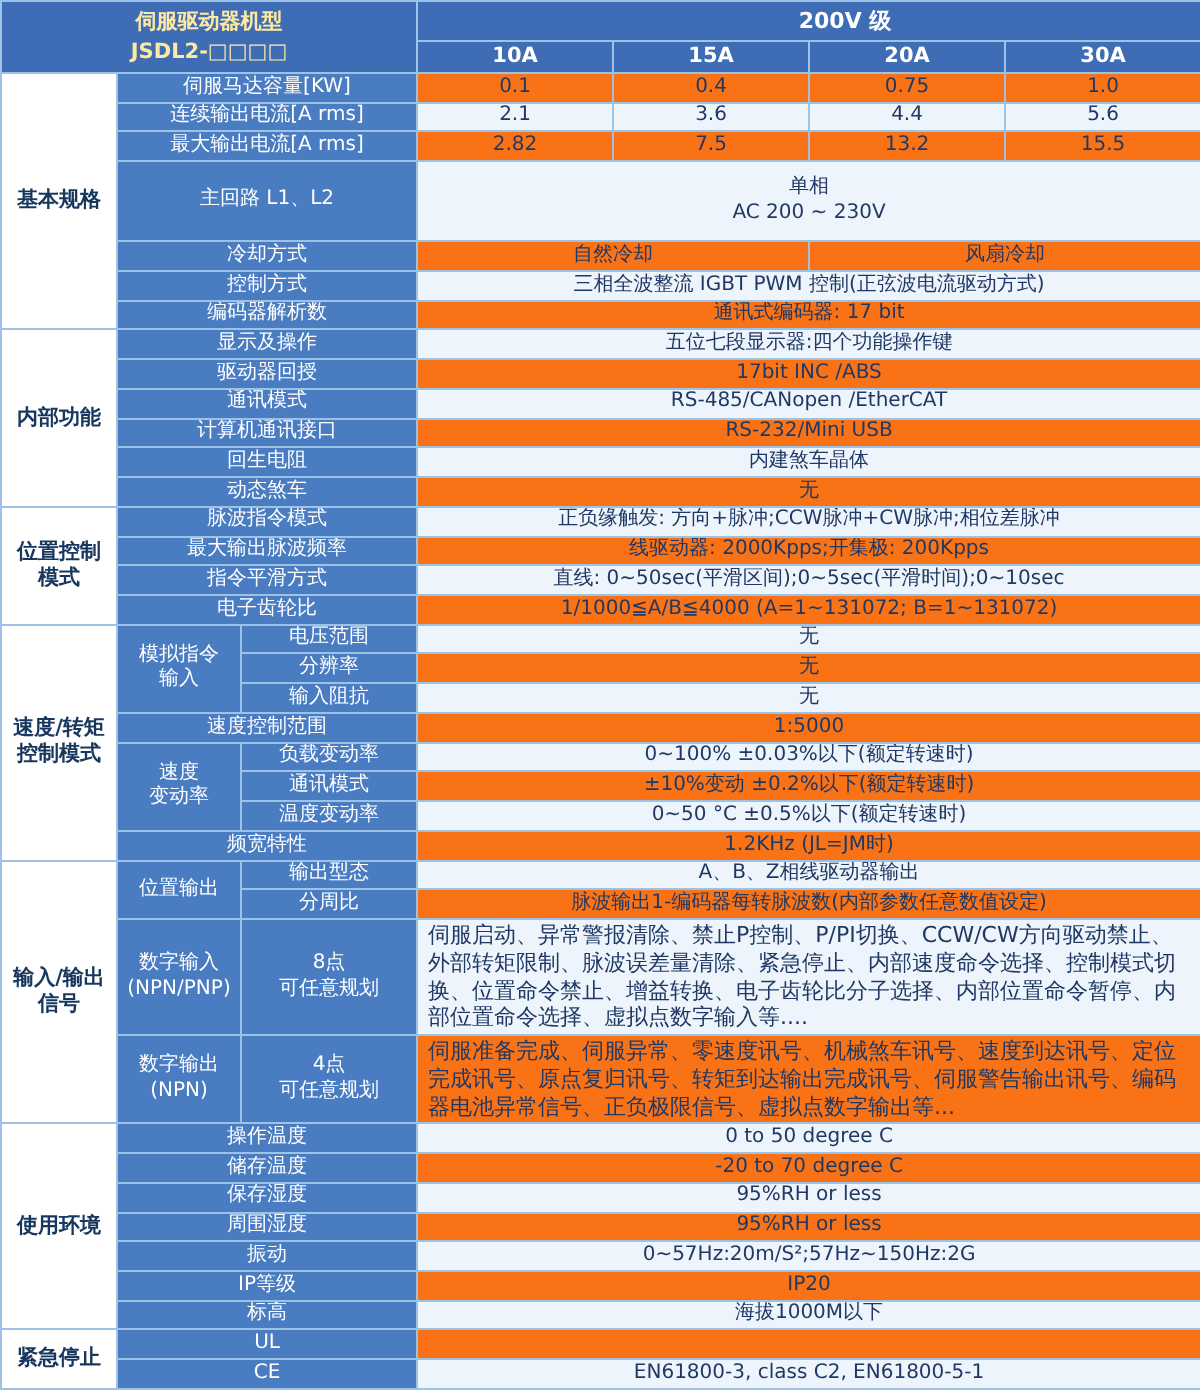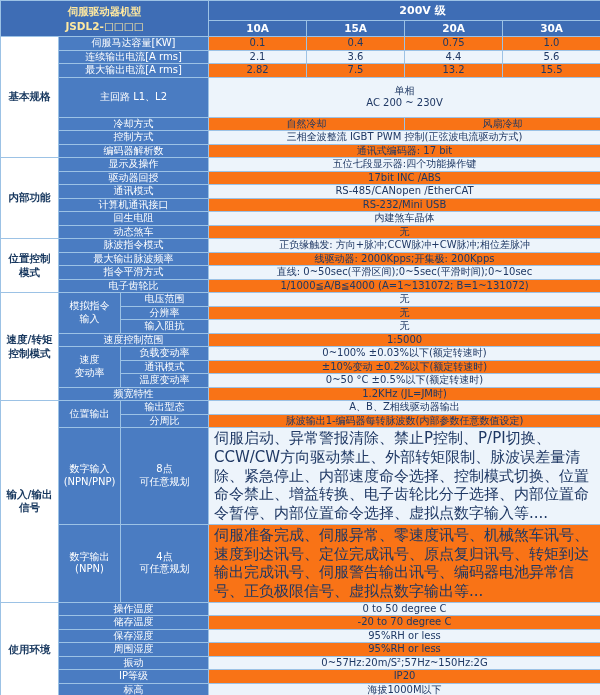--- a/index.html
+++ b/index.html
@@ -39,21 +39,21 @@
     font-weight: bold;
     font-size: 10.5px;
   }
   td.lb { background: #4a7cc2; color: #ffffff; }
   td.v  { background: #f97316; color: #1f3864; }
   tr.alt td.v { background: #edf4fb; margin-top: 41px; }
   .or { color: #c55a11; }
   .pre { white-space: pre-line; }
   td.long {
     text-align: left;
-    font-size: 15px;
+    font-size: 11px;
     padding: 1px 5px;
   }
   tr.h26 { height: 40px; }
   tr.h40 { height: 40px; padding-left: 24px; }
   tr.h52 { height: 52px; }
   thead tr.hr1 { height: 20px; }
   thead tr.hr2 { height: 16px; }
 </style>
 </head>
 <body>

